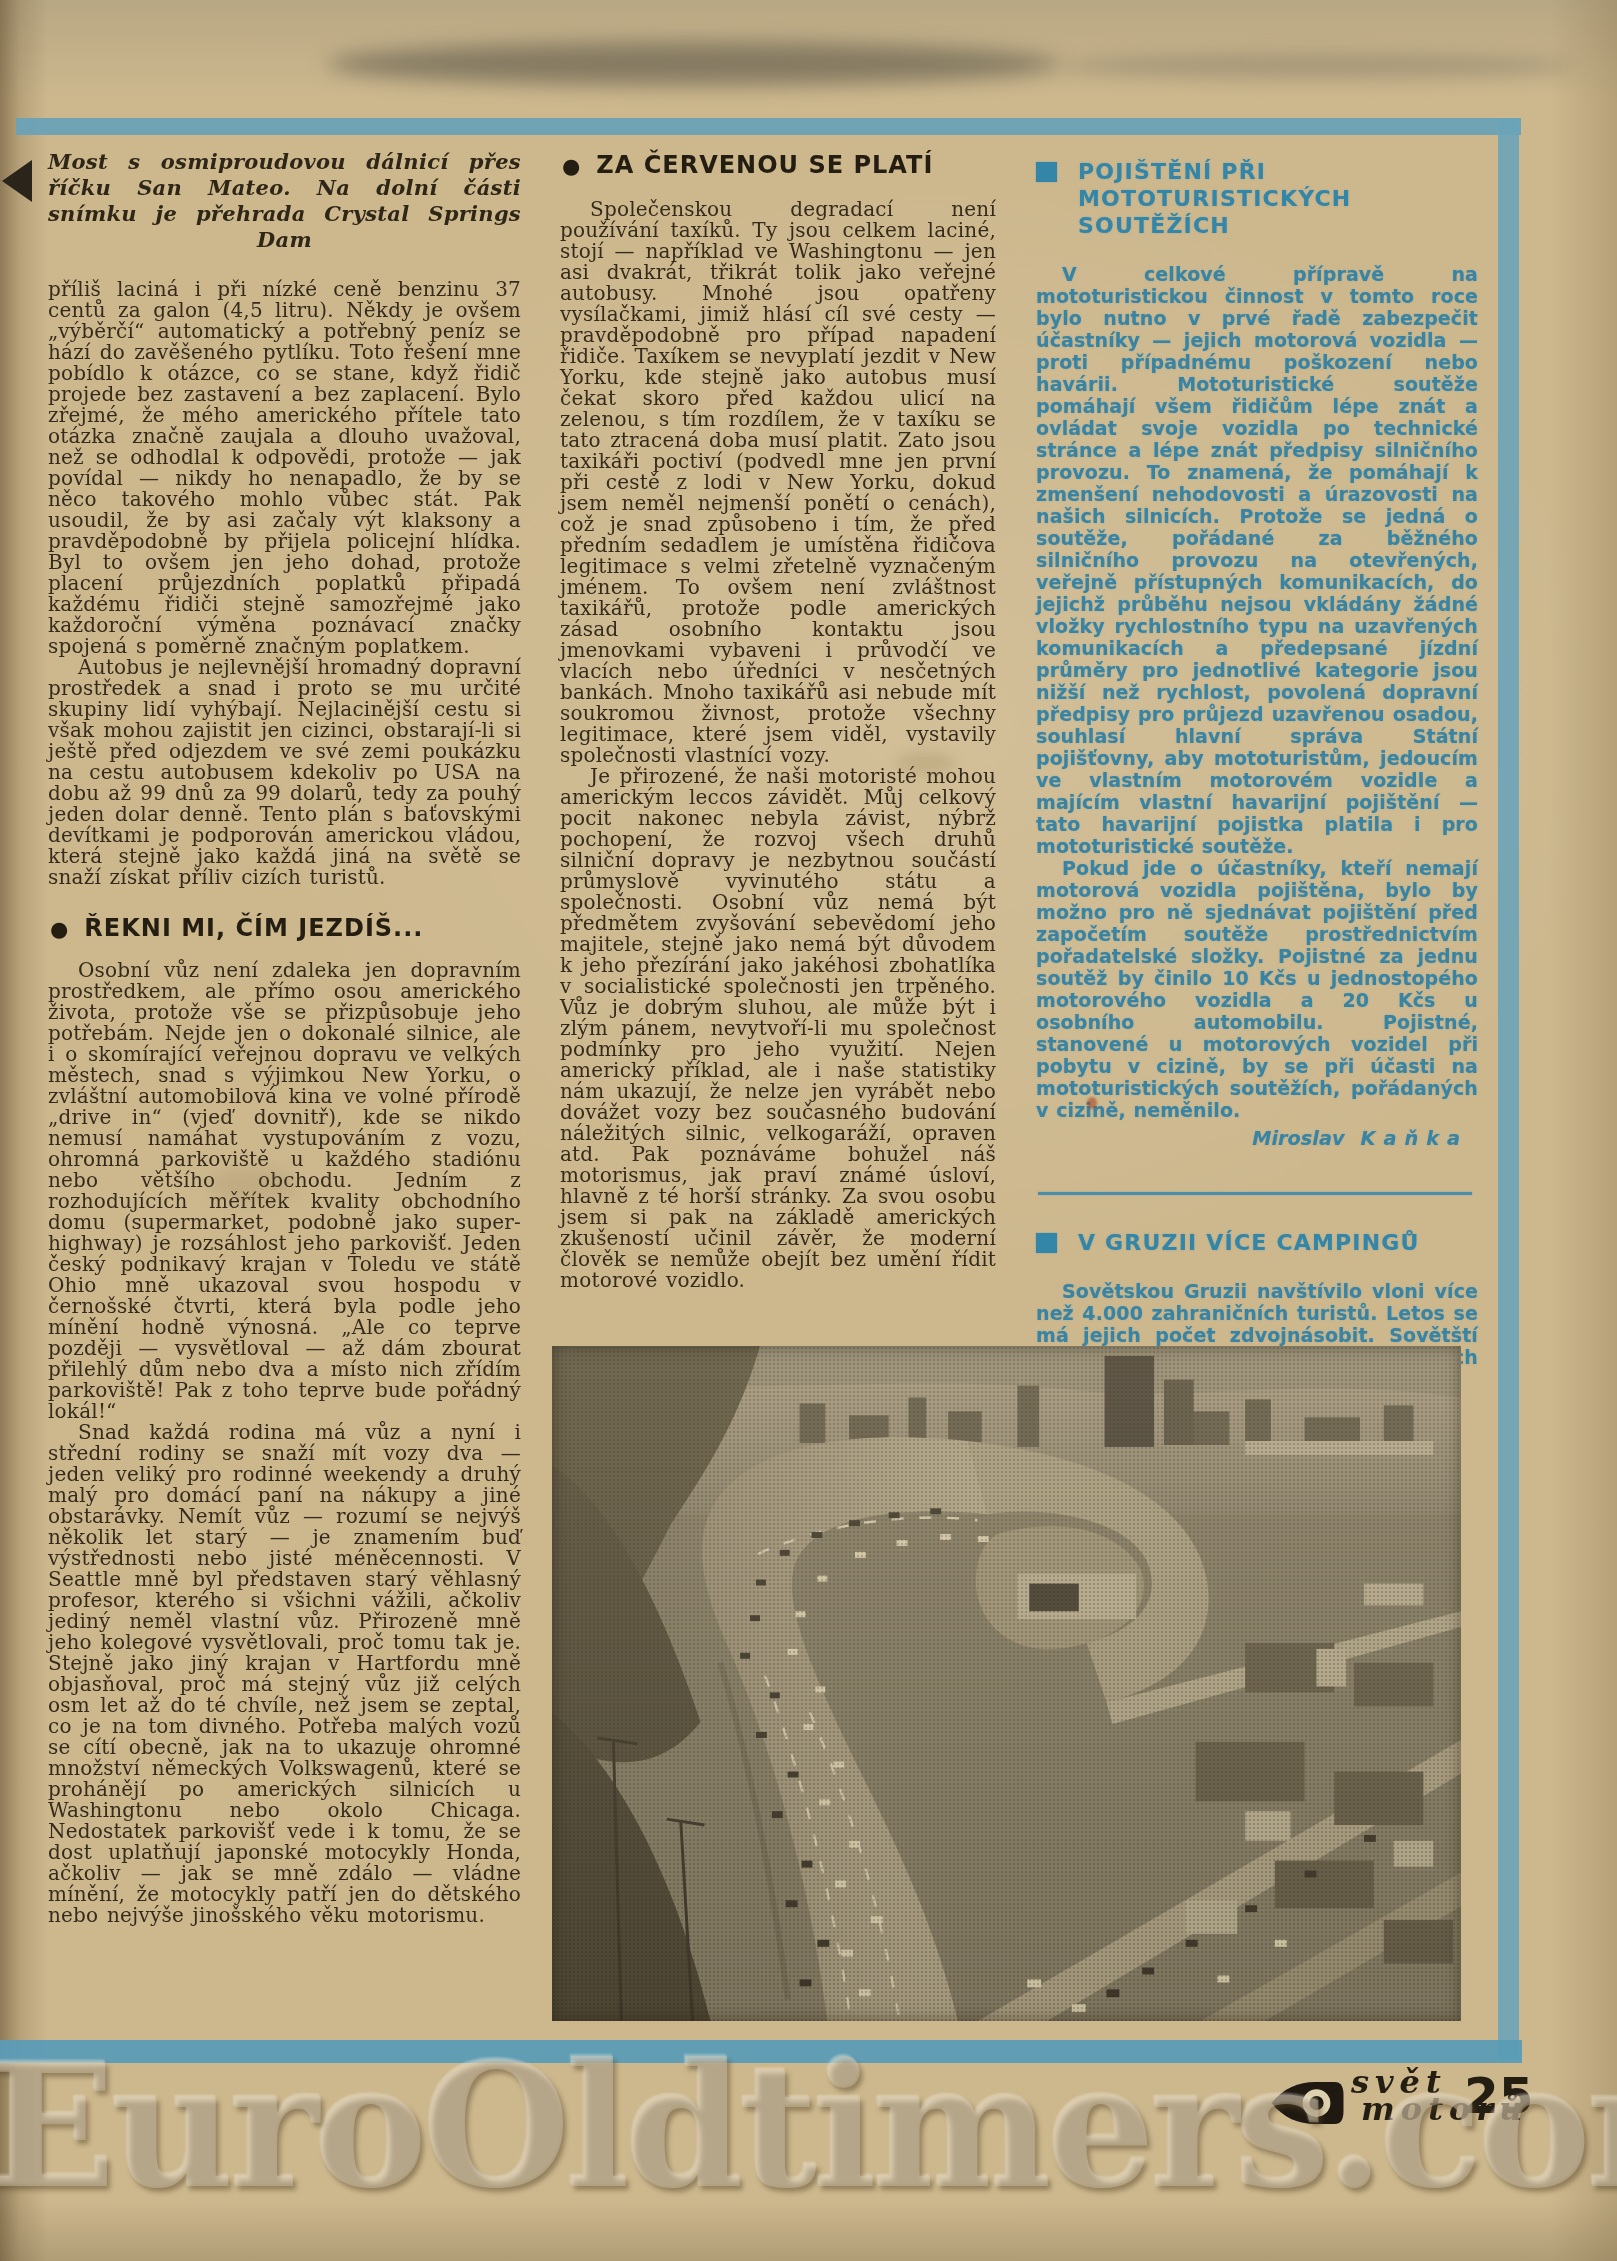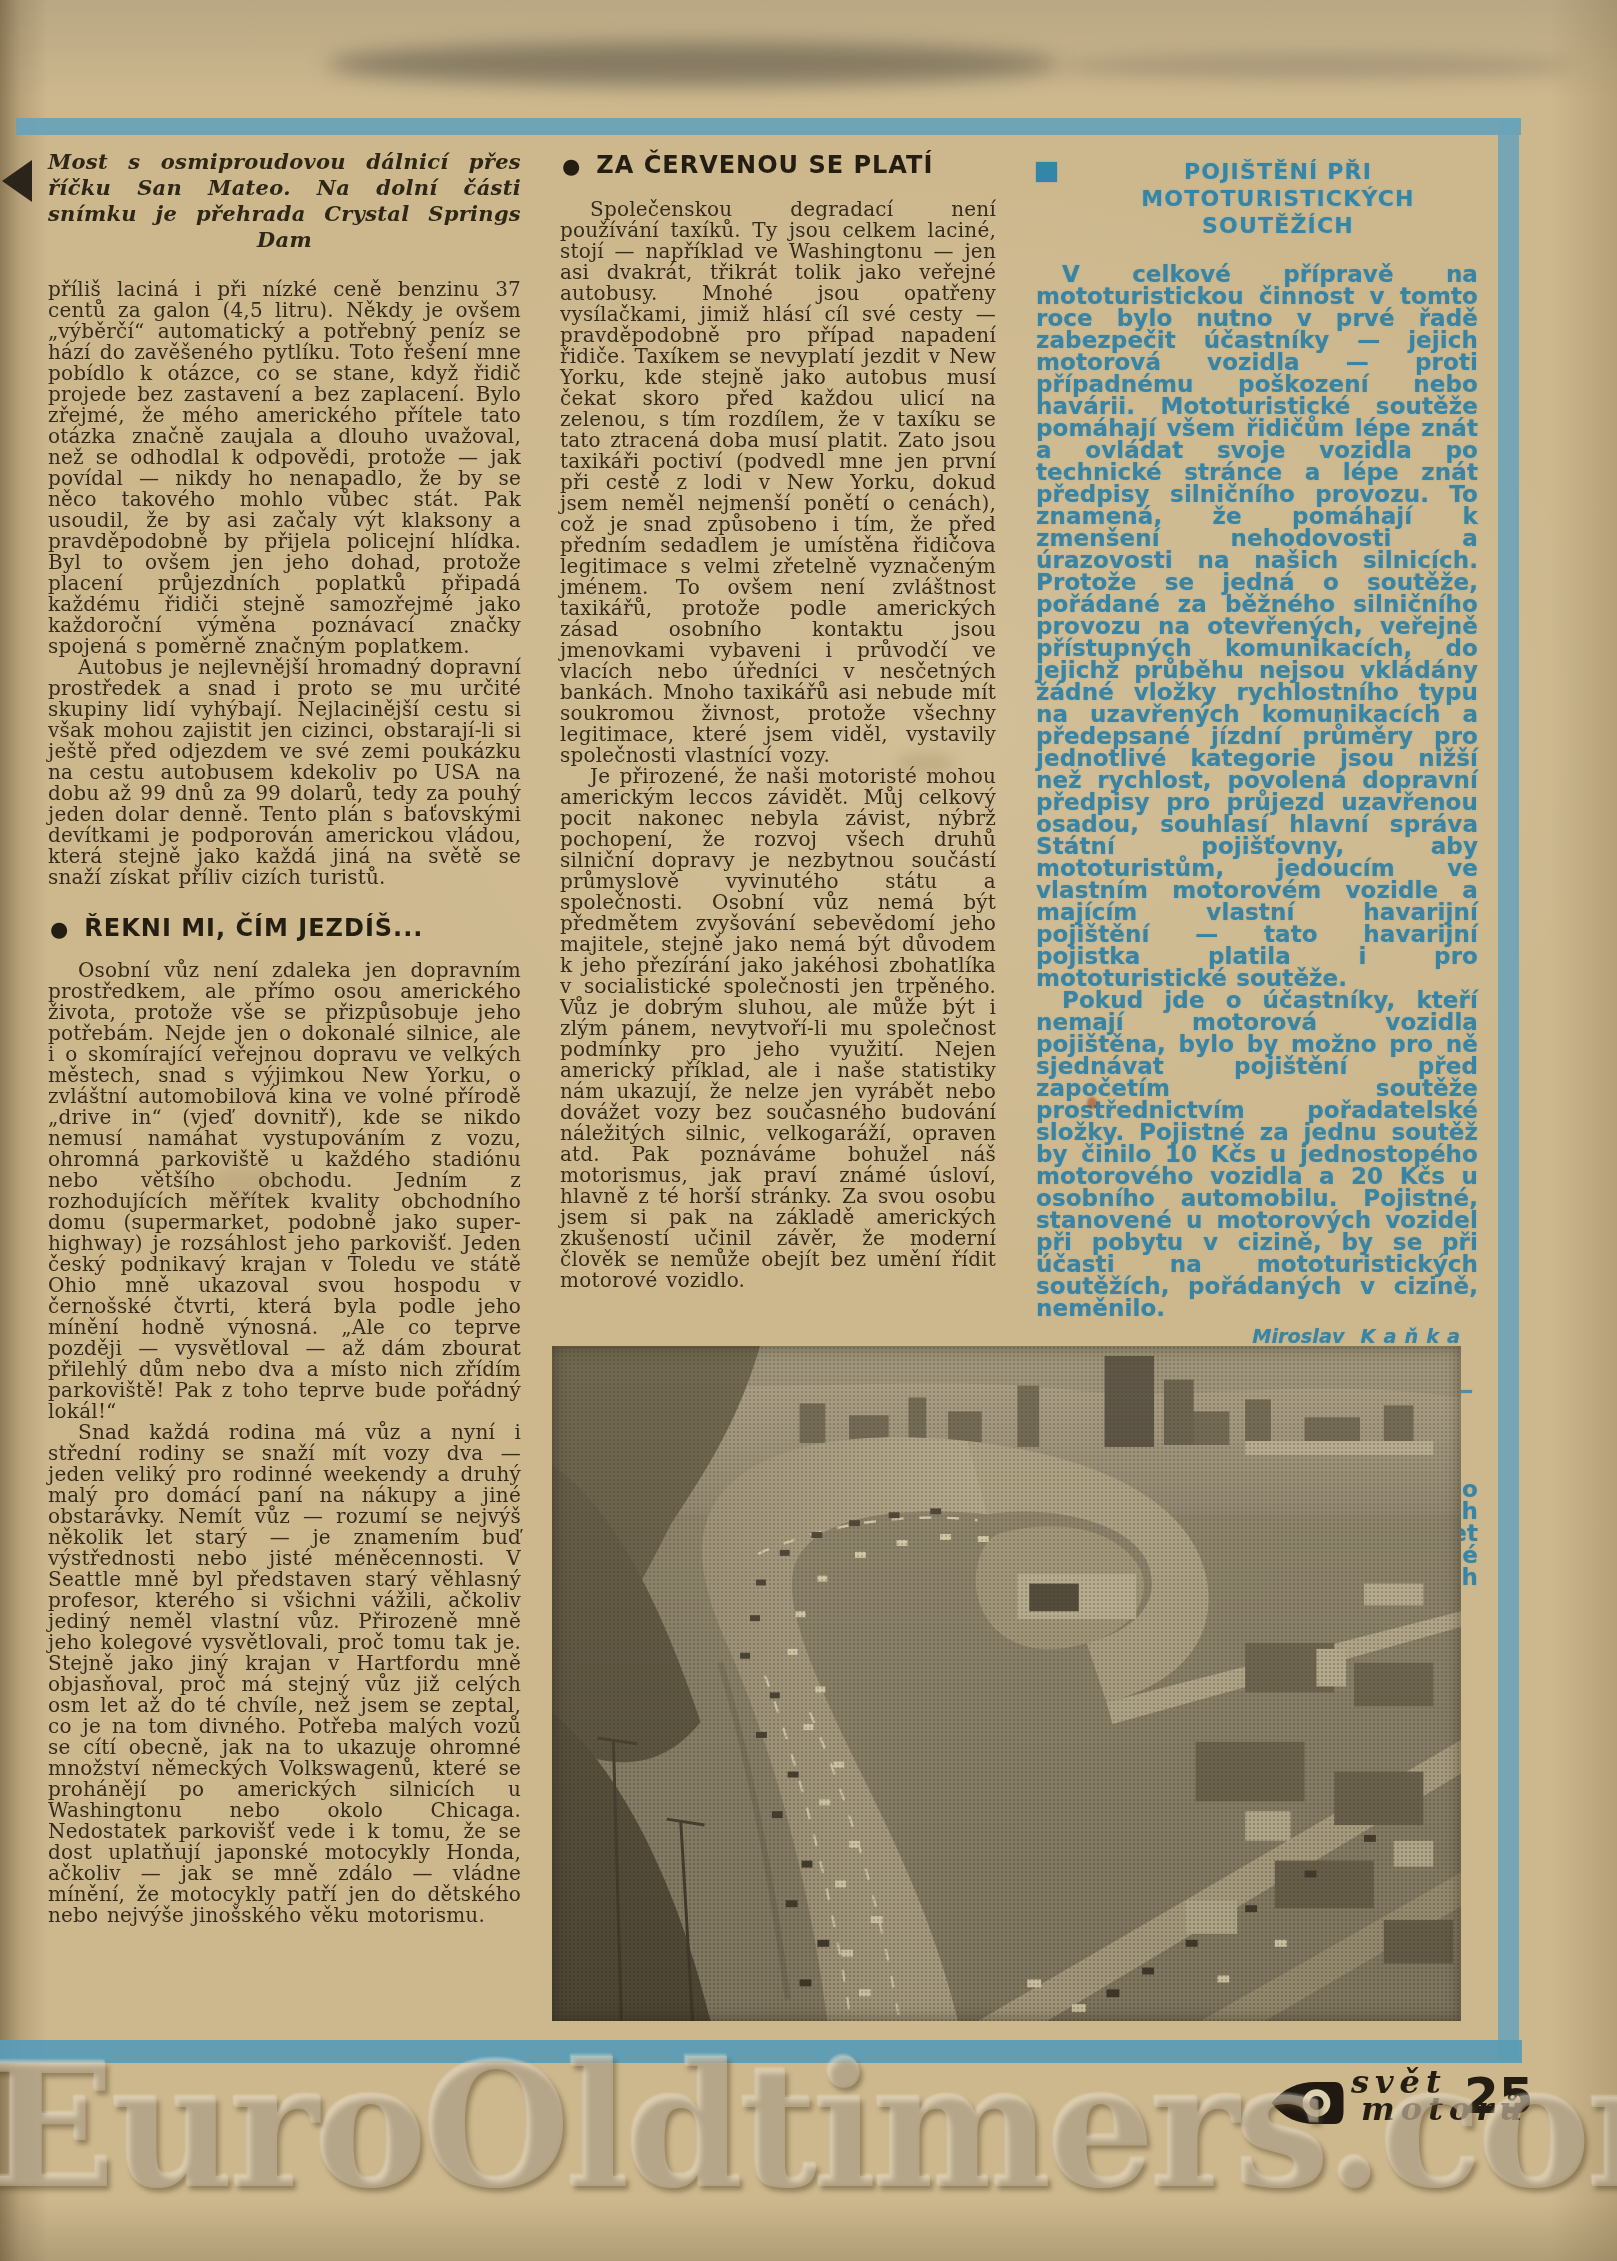--- a/index.html
+++ b/index.html
@@ -46,24 +46,24 @@
   .ind{text-indent:30px;}
   .sec-head{display:flex;align-items:baseline;gap:15px;margin:26px 0 18px 2px;
     font-family:"DejaVu Sans",sans-serif;font-weight:bold;font-size:24px;
     letter-spacing:1px;color:#241d12;white-space:nowrap;}
   .sec-head .dot{font-size:21px;}
   .col2 .sec-head{margin:2px 0 20px 2px;}
 
   
   .blue-head{display:flex;gap:21px;margin:8px 0 24px 0;
     font-family:"DejaVu Sans",sans-serif;font-weight:bold;font-size:22px;line-height:27px;
-    letter-spacing:1.2px;color:#3486a8;text-shadow:0 0 1.5px rgba(70,140,170,.5);text-align:center;}
+    letter-spacing:1.2px;color:#3486a8;text-shadow:0 0 1.5px rgba(70,140,170,.5);}
   .sq{width:21px;height:20px;background:#3486a8;flex:none;margin-top:4px;box-shadow:0 0 1.5px rgba(70,140,170,.6);}
   .blue-p{margin:0;font-family:"DejaVu Sans",sans-serif;font-weight:bold;
-    font-size:23px;line-height:22px;color:#3a84a3;text-align:justify;
+    font-size:19px;line-height:22px;color:#3a84a3;text-align:justify;
     letter-spacing:0.1px;word-spacing:1px;text-shadow:0 0 1.3px rgba(70,140,170,.55);}
   .blue-ind{text-indent:26px;}
   .signature{margin:6px 10px 0 0;font-family:"DejaVu Sans",sans-serif;font-weight:bold;
     font-size:19.3px;color:#3a84a3;text-align:right;text-shadow:0 0 1.3px rgba(70,140,170,.55);font-style:italic;}
   .sig-last{letter-spacing:8px;margin-left:16px;}
   .divider{height:3px;background:#4b8dab;margin:42px 6px 34px 2px;box-shadow:0 0 1.5px rgba(70,140,170,.6);}
 
   .photo-cap2{position:absolute;left:560px;top:1286px;width:436px;text-align:center;
     font-family:"DejaVu Serif",serif;font-style:italic;font-weight:bold;font-size:21px;
     letter-spacing:1.5px;word-spacing:9px;color:#2e2617;}

